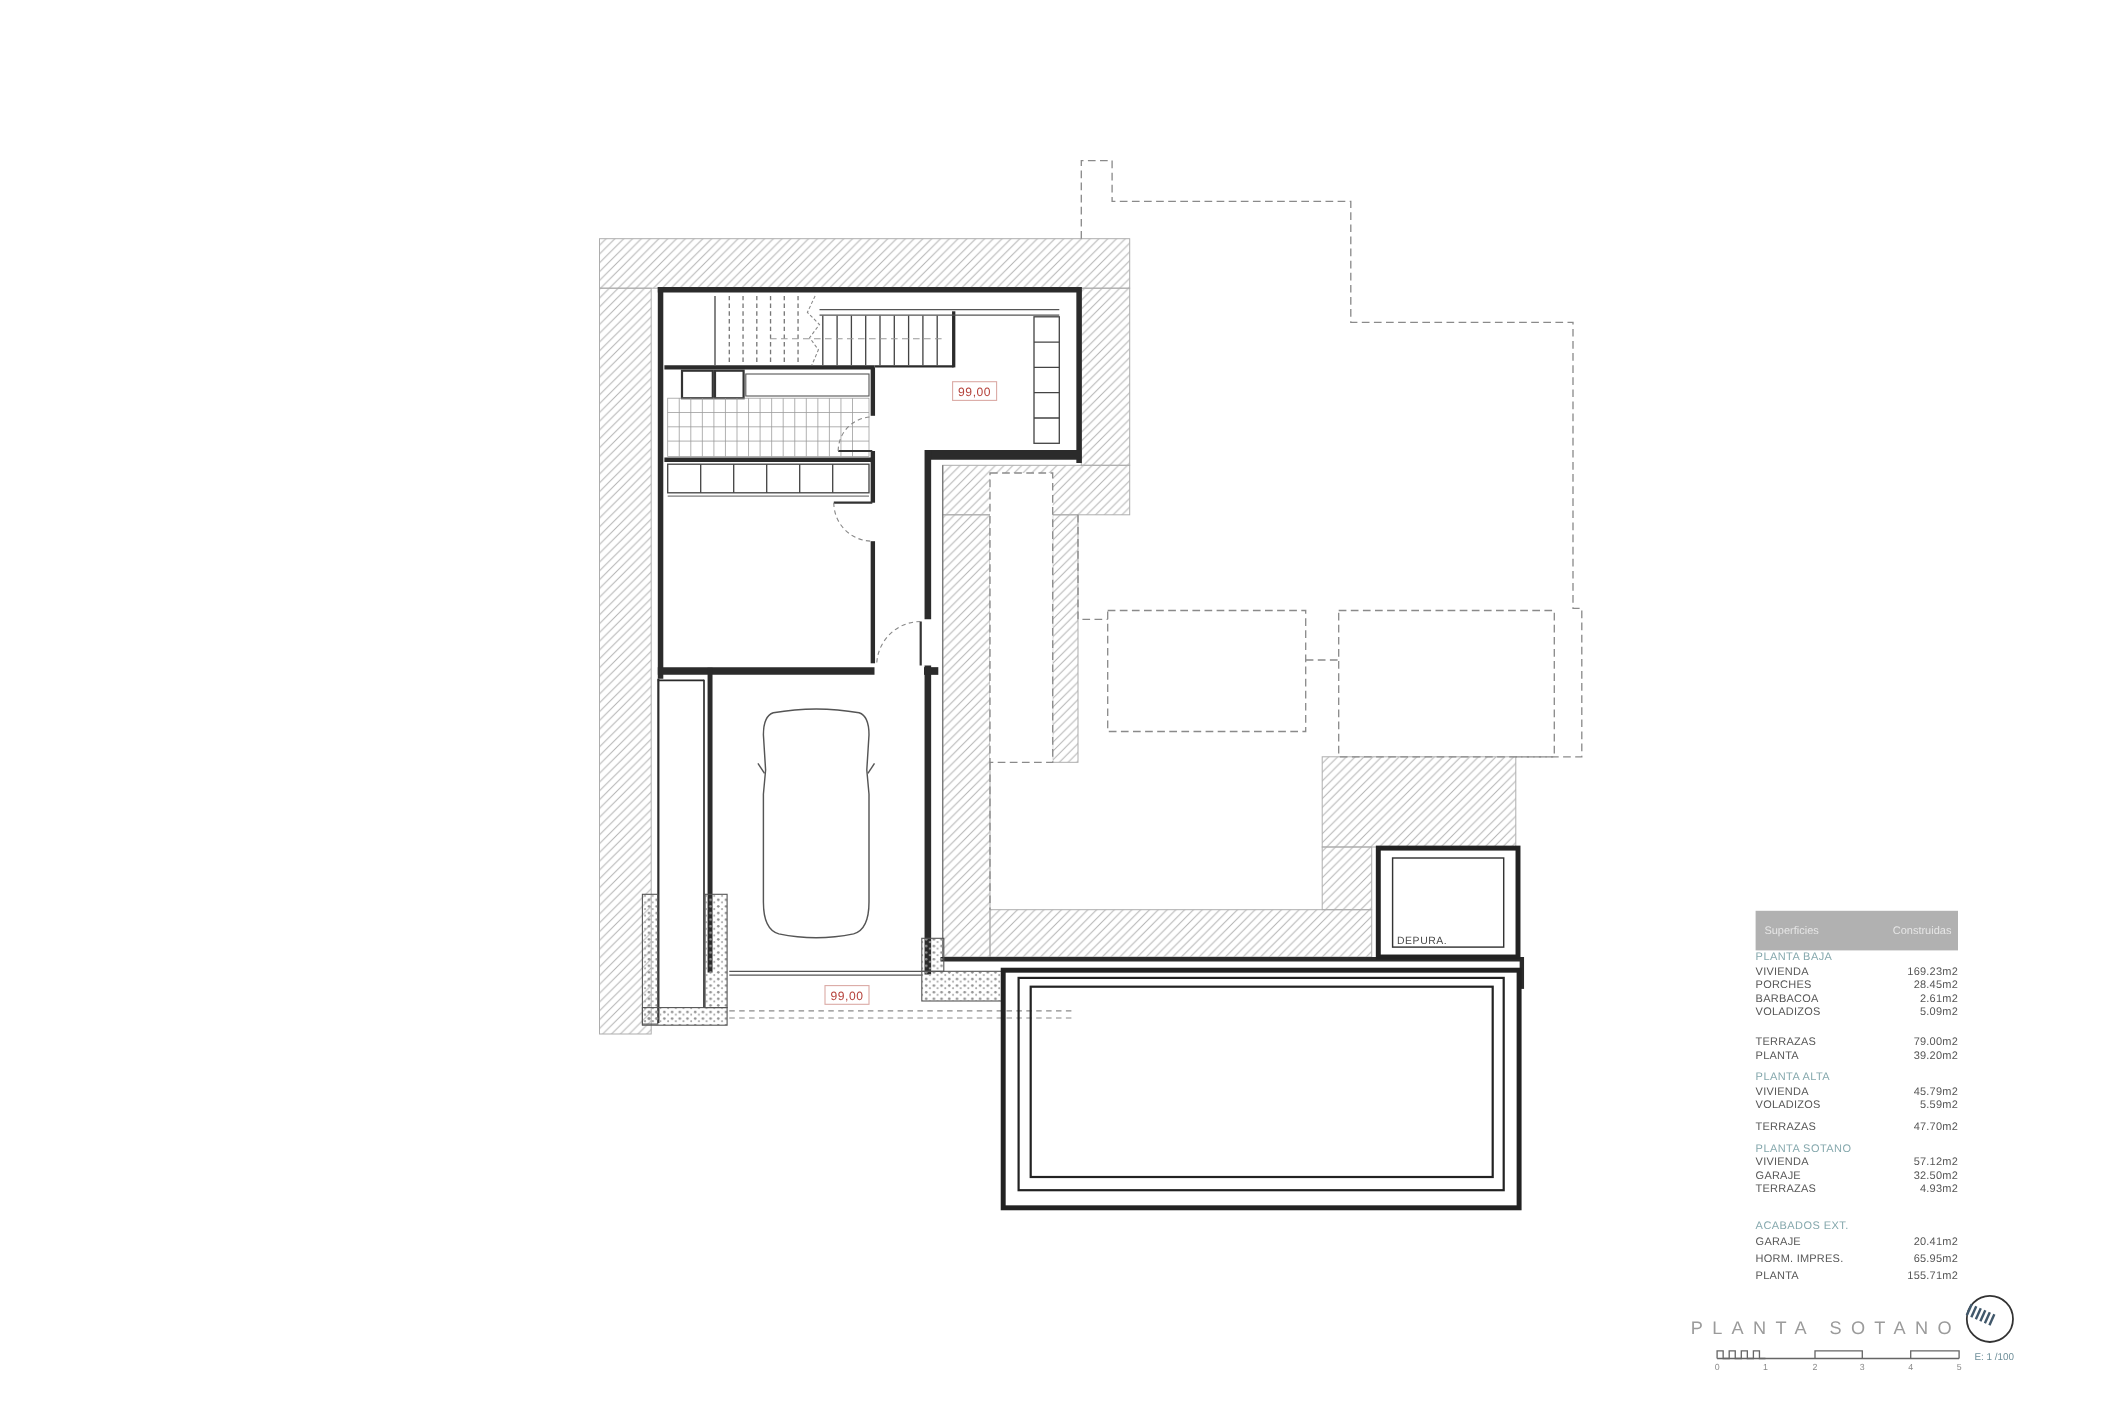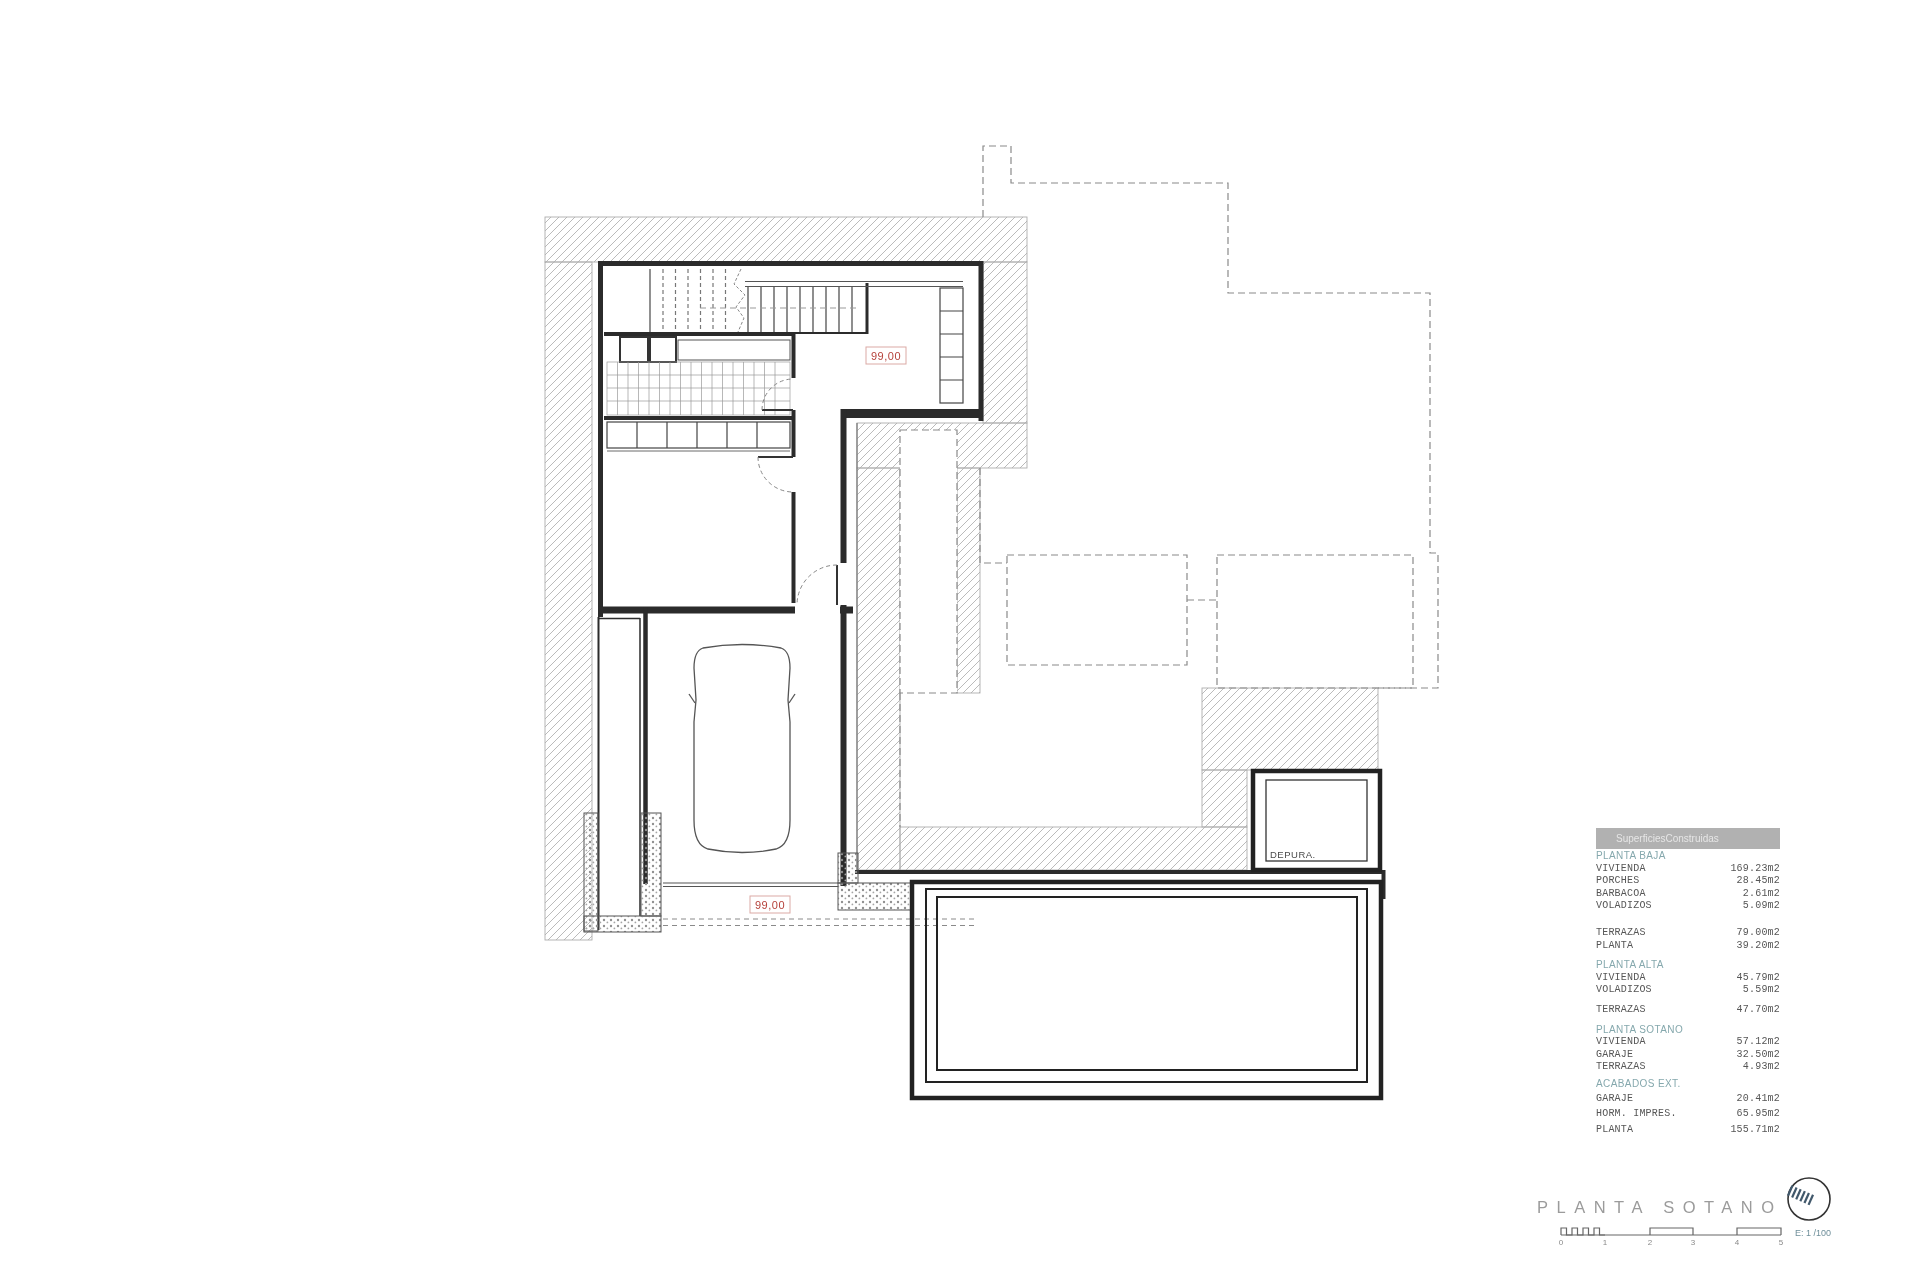--- a/index.html
+++ b/index.html
@@ -1,30 +1,30 @@
 <!DOCTYPE html>
 <html><head>
 <meta charset="utf-8">
 <style>
   html,body{margin:0;padding:0;background:#ffffff;}
   #page{position:relative;width:1920px;height:1280px;background:#ffffff;overflow:hidden;
         font-family:"Liberation Sans", sans-serif;}
   svg text{font-family:"Liberation Sans", sans-serif;}
   
   #surfaces{position:absolute;left:1596px;top:828px;width:184px;font-size:10px;color:#565656;}
-  #surfaces .thead{background:#b1b1b1;color:#e6e6e6;height:21px;display:flex;
-                   align-items:center;padding:0 6px 0 20px;box-sizing:border-box;}
+  #surfaces .thead{background:#b1b1b1;color:#e6e6e6;height:36px;display:flex;
+                   justify-content:space-between;align-items:center;padding:0 6px 0 8px;box-sizing:border-box;}
   #surfaces .sec{margin-top:7px;}
   #surfaces .sec.first{margin-top:1px;}
   #surfaces .sec.gap{margin-top:14px;}
-  #surfaces .sec.biggap{margin-top:4px;}
+  #surfaces .sec.biggap{margin-top:20px;}
   #surfaces .sec-title{color:#85a8ad;line-height:12.6px;letter-spacing:.4px;}
   #surfaces .trow{display:flex;justify-content:space-between;line-height:12.6px;letter-spacing:.2px;}
   #surfaces .sec.wide .trow{line-height:15.8px;}
-  #surfaces .trow span{white-space:pre;font-family:Liberation Mono, monospace;}
+  #surfaces .trow span{white-space:pre;}
 </style>
 </head>
 <body>
 
 <div id="page">
 
   <svg width="1920" height="1280" viewBox="0 0 1920 1280" style="position:absolute;left:0;top:0;">
     <defs>
       <pattern id="hatch" width="8" height="8" patternUnits="userSpaceOnUse">
         <path d="M-1,9 L9,-1 M-1,1 L1,-1 M7,9 L9,7" stroke="#b3b3b3" stroke-width="0.9" fill="none"></path>

